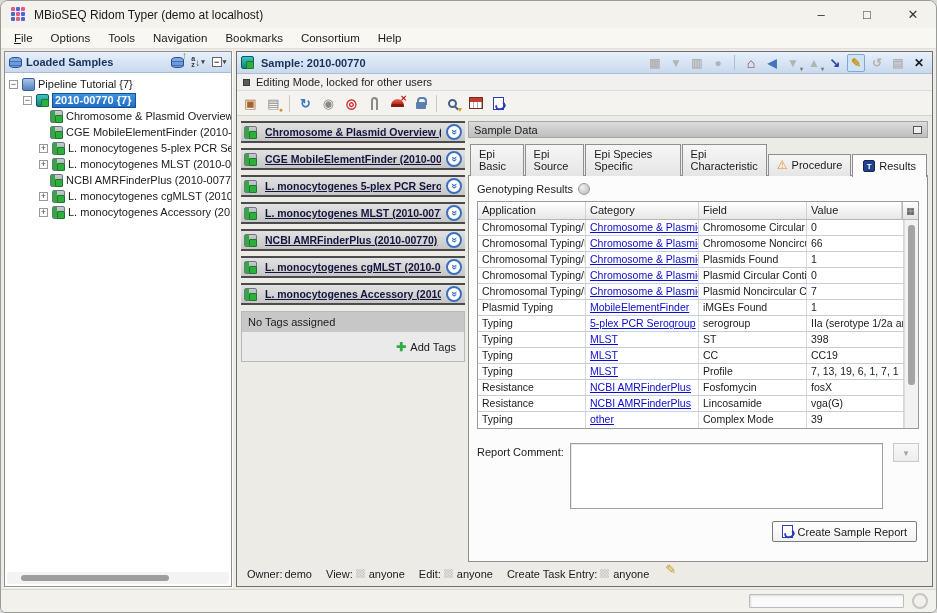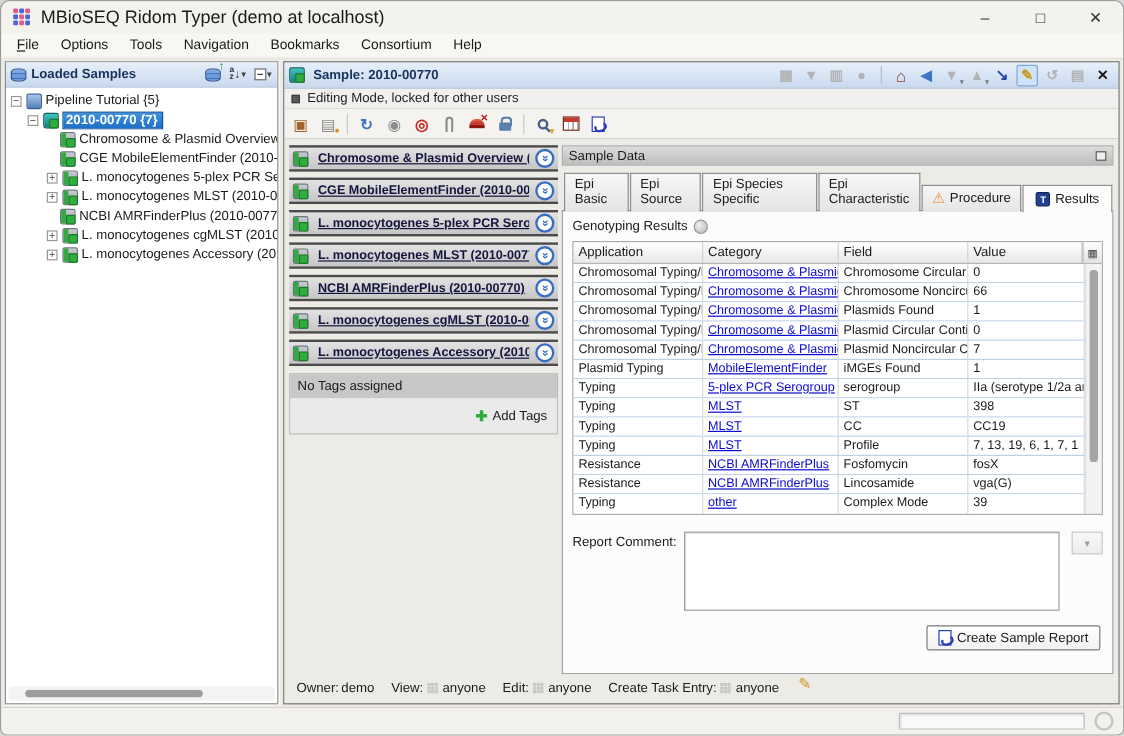--- a/index.html
+++ b/index.html
@@ -6,21 +6,21 @@
   html,body { width: 937px; height: 613px; font-family: "Liberation Sans", sans-serif; background:#d8d8d8; }
   .window { width:937px; height:613px; background:#f1f0ea; border:1px solid #9a9a96; border-radius:8px 8px 6px 6px; overflow:hidden; display:flex; flex-direction:column; }
 
   
   .titlebar { height:27px; background:#f3f2ec; display:flex; align-items:center; padding:0 0 0 10px; flex:none; }
   .appicon { width:15px; height:15px; display:grid; grid-template-columns:4px 4px 4px; grid-template-rows:4px 4px 4px; gap:1px; margin-right:8px; }
   .appicon i { border-radius:1px; }
   .appicon i:nth-child(1){background:#e05c8a}.appicon i:nth-child(2){background:#4a66d8}.appicon i:nth-child(3){background:#e05c8a}
   .appicon i:nth-child(4){background:#4a66d8}.appicon i:nth-child(5){background:#e05c8a}.appicon i:nth-child(6){background:#4a66d8}
   .appicon i:nth-child(7){background:#4a66d8}.appicon i:nth-child(8){background:#e05c8a}.appicon i:nth-child(9){background:#4a66d8}
-  .title { font-size:15px; color:#1a1a1a; }
+  .title { font-size:12px; color:#1a1a1a; }
   .wctrls { margin-left:auto; display:flex; height:100%; }
   .wctrl { width:46px; height:100%; display:flex; align-items:center; justify-content:center; font-size:13px; color:#333; cursor:default; }
 
   
   .menubar { height:21px; background:#f8f7f2; border-bottom:1px solid #e2e0d8; display:flex; align-items:center; padding-left:4px; flex:none; }
   .menu-item { display:inline-block; font-size:11.5px; color:#1a1a1a; padding:3px 9px; }
   .menu-item.first::first-letter { text-decoration:underline; }
 
   
   .main { flex:1; display:flex; padding:2px 3px 2px 3px; gap:4px; background:#edebe6; overflow:hidden; }
@@ -211,21 +211,21 @@
             <span class="hicon">
               <span class="colbox">−</span>
               <span class="dd">▾</span>
             </span>
           </span>
       </div>
       <div class="tree" id="tree">
           <div class="trow">
             <span class="tbox">−</span>
             <span class="node-icon icon-pipeline"></span>
-            <span>Pipeline Tutorial {5}</span>
+            <span>Pipeline Tutorial {7}</span>
           </div>
           <div class="trow" style="padding-left: 14px;">
             <span class="tbox">−</span>
             <span class="node-icon icon-sample"></span>
             <span class="sel-label">2010-00770 {7}</span>
           </div>
           <div class="trow" style="padding-left: 30px;">
             <span class="tspace"></span>
             <span class="node-icon icon-analysis"></span>
             <span>Chromosome &amp; Plasmid Overview (2010-00770)</span>

